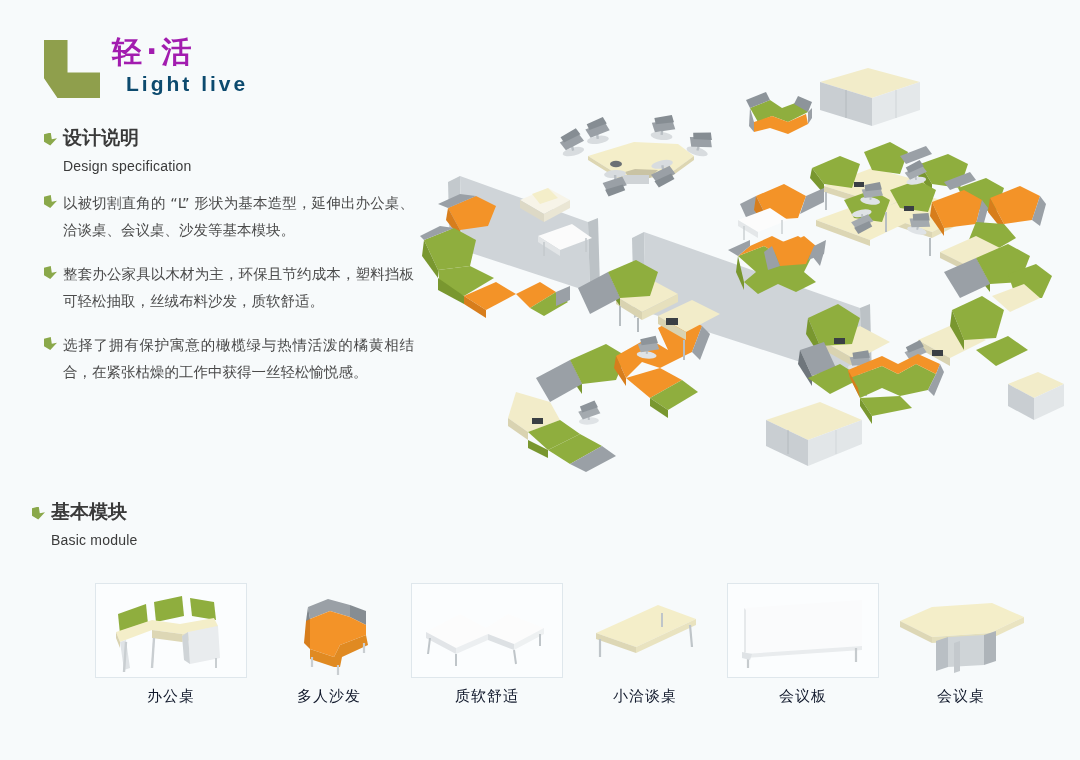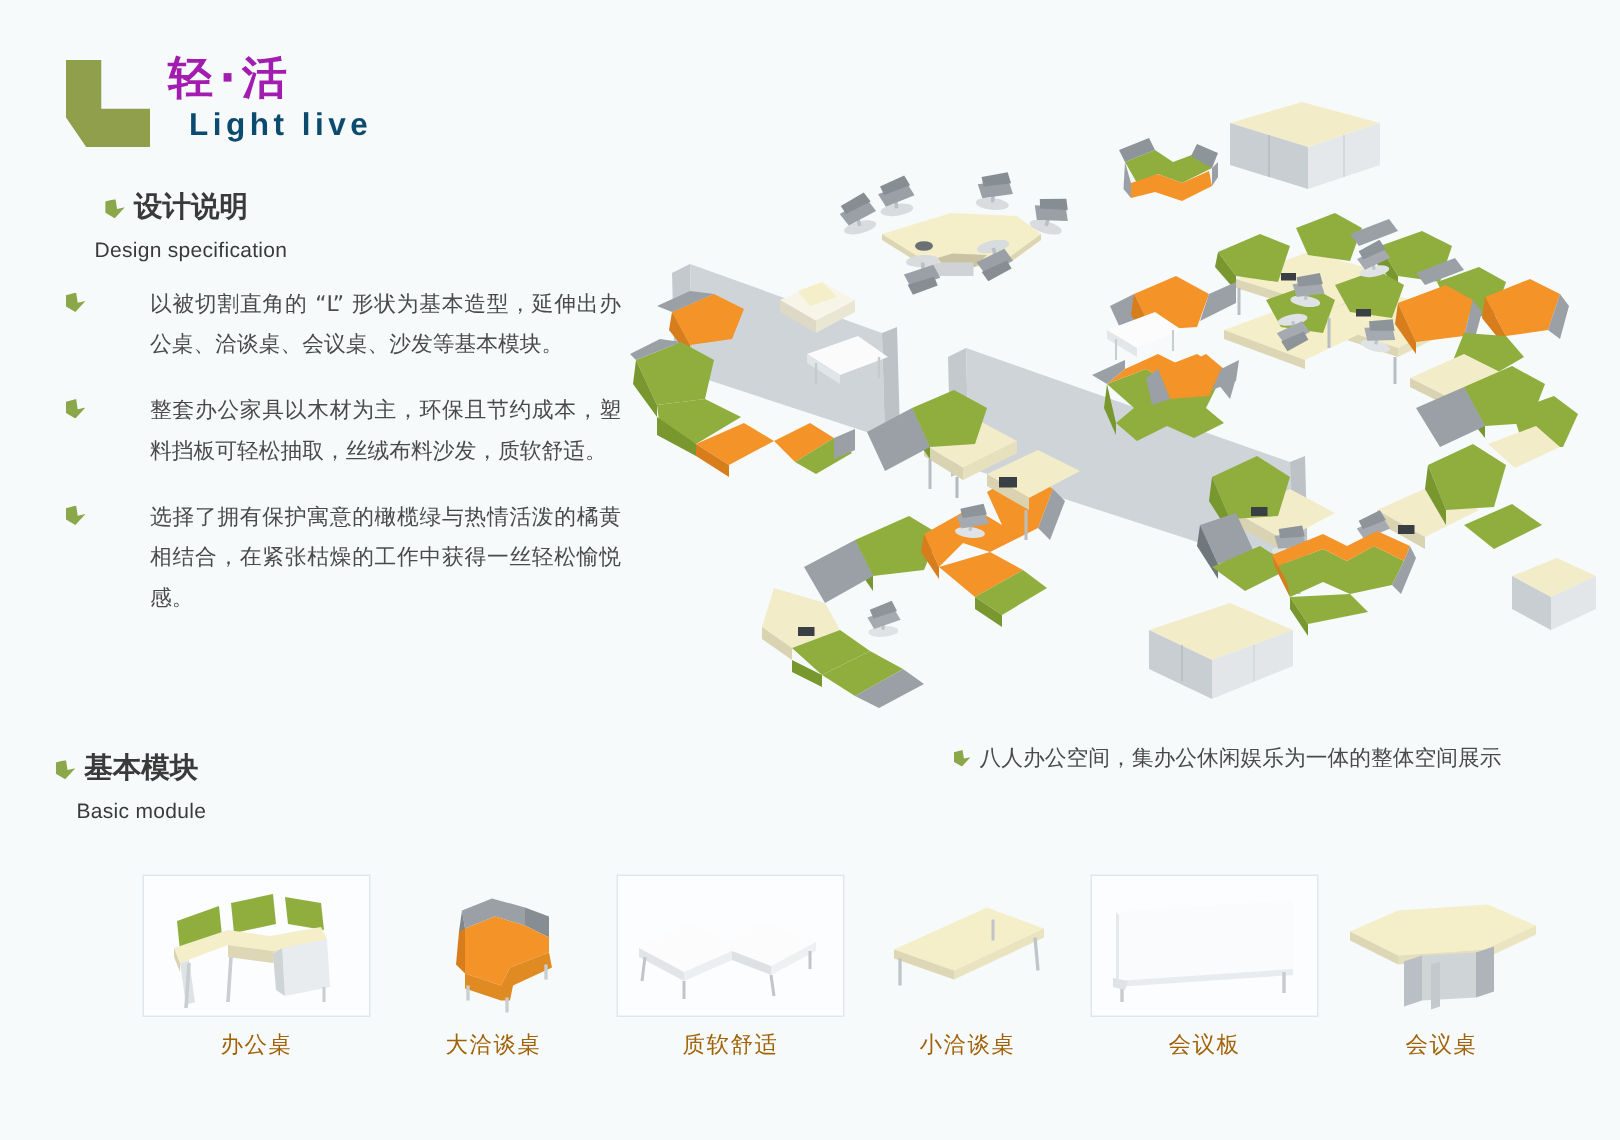--- a/index.html
+++ b/index.html
@@ -36,29 +36,29 @@
     display:inline-block;width:13px;height:13px;margin-right:6px;
     background:#8aa84a;vertical-align:-1px;
     clip-path:polygon(0 14%,52% 0,60% 52%,100% 44%,48% 100%,0 72%);
     flex:none;
   }
   .leaf.sm{width:11px;height:11px;}
 
   
   .sec{position:absolute;}
   .sec-cn{font-size:19px;font-weight:700;line-height:26px;color:#3a3a3a;
-    font-family:Liberation Mono, monospace;display:flex;align-items:center;justify-content:center;}
+    font-family:Liberation Mono, monospace;display:flex;align-items:center;}
   .sec-en{font-size:14px;line-height:28px;color:#3a3a3a;padding-left:19px;letter-spacing:.2px;}
 
   #spec-heading{left:44px;top:126px;}
   #module-heading{left:32px;top:500px;}
 
   
   .spec-list{position:absolute;left:44px;top:190px;width:370px;}
-  .spec-item{display:flex;align-items:flex-start;margin-bottom:17px;gap:37px;}
+  .spec-item{display:flex;align-items:flex-start;margin-bottom:17px;}
   .spec-item .leaf{margin-top:5px;}
   .spec-text{
     font-size:14.5px;line-height:27px;color:#4a4a4a;
     font-family:"DejaVu Sans","Liberation Sans",sans-serif;
     text-align:justify;
   }
 
   
   .render{position:absolute;left:420px;top:60px;width:645px;height:430px;}
   .render svg{width:100%;height:100%;display:block;}
@@ -71,21 +71,21 @@
   }
 
   
   .modules{position:absolute;left:96px;top:576px;width:940px;height:130px;
     display:flex;justify-content:space-between;align-items:flex-end;}
   .module{width:150px;display:flex;flex-direction:column;align-items:center;}
   .module .thumb{width:150px;height:93px;display:flex;align-items:center;justify-content:center;}
   .module.framed .thumb{border:1px solid #dfe7ec;background:#fbfdfe;}
   .module .thumb svg{width:100%;height:100%;}
   .module .m-label{
-    margin-top:9px;font-size:15px;color:#a16207;letter-spacing:1px;
+    margin-top:9px;font-size:15px;color:#0f172a;letter-spacing:1px;
     font-family:"DejaVu Sans","Liberation Sans",sans-serif;
   }
 </style>
 </head>
 <body>
 
 <div class="board">
 
   <div class="logo-block">
     <div class="logo-mark"></div>
@@ -362,24 +362,20 @@
       </g>
 
       <g>
         <path d="M352,186 L378,176 L394,186 L386,204 L360,206 Z" fill="#f39328"></path>
         <path d="M344,192 L352,186 L360,206 L348,210 Z" fill="#9aa0a6"></path>
         <path d="M394,186 L406,180 L404,194 L388,200 Z" fill="#9aa0a6"></path>
       </g>
     </svg>
   </div>
 
-  <div class="render-caption">
-    <span class="leaf sm"></span>
-    <span>八人办公空间，集办公休闲娱乐为一体的整体空间展示</span>
-  </div>
 
   <div class="sec" id="module-heading">
     <div class="sec-cn">
       <span class="leaf"></span>
       <span>基本模块</span>
     </div>
     <div class="sec-en">Basic module</div>
   </div>
 
   <div class="modules">
@@ -413,21 +409,21 @@
           <path d="M54,22 L56,34 L56,46 L52,36 Z" fill="#7f868c"></path>
           <path d="M56,34 L76,26 L96,32 L112,40 L112,50 L86,60 L80,72 L56,64 Z" fill="#f39328"></path>
           <path d="M56,34 L56,64 L50,58 L52,36 Z" fill="#d77d1c"></path>
           <path d="M56,64 L80,72 L80,82 L56,74 Z" fill="#e08a22"></path>
           <path d="M80,72 L86,60 L112,50 L114,60 L88,72 L86,82 L80,82 Z" fill="#e08a22"></path>
           <line x1="58" y1="72" x2="58" y2="82" stroke="#c9ced1" stroke-width="2.2"></line>
           <line x1="84" y1="80" x2="84" y2="90" stroke="#c9ced1" stroke-width="2.2"></line>
           <line x1="110" y1="58" x2="110" y2="68" stroke="#c9ced1" stroke-width="2.2"></line>
         </svg>
       </div>
-      <div class="m-label">大洽谈桌</div>
+      <div class="m-label">多人沙发</div>
     </div>
 
     <div class="module framed">
       <div class="thumb">
         <svg viewBox="0 0 150 93">
           <path d="M14,48 L48,30 L74,44 L96,30 L132,44 L102,60 L76,50 L44,64 Z" fill="#fcfcfc"></path>
           <path d="M14,48 L44,64 L44,70 L14,54 Z" fill="#e2e5e8"></path>
           <path d="M44,64 L76,50 L76,56 L44,70 Z" fill="#eceff1"></path>
           <path d="M76,50 L102,60 L102,66 L76,56 Z" fill="#dde1e4"></path>
           <path d="M102,60 L132,44 L132,50 L102,66 Z" fill="#eef1f2"></path>

